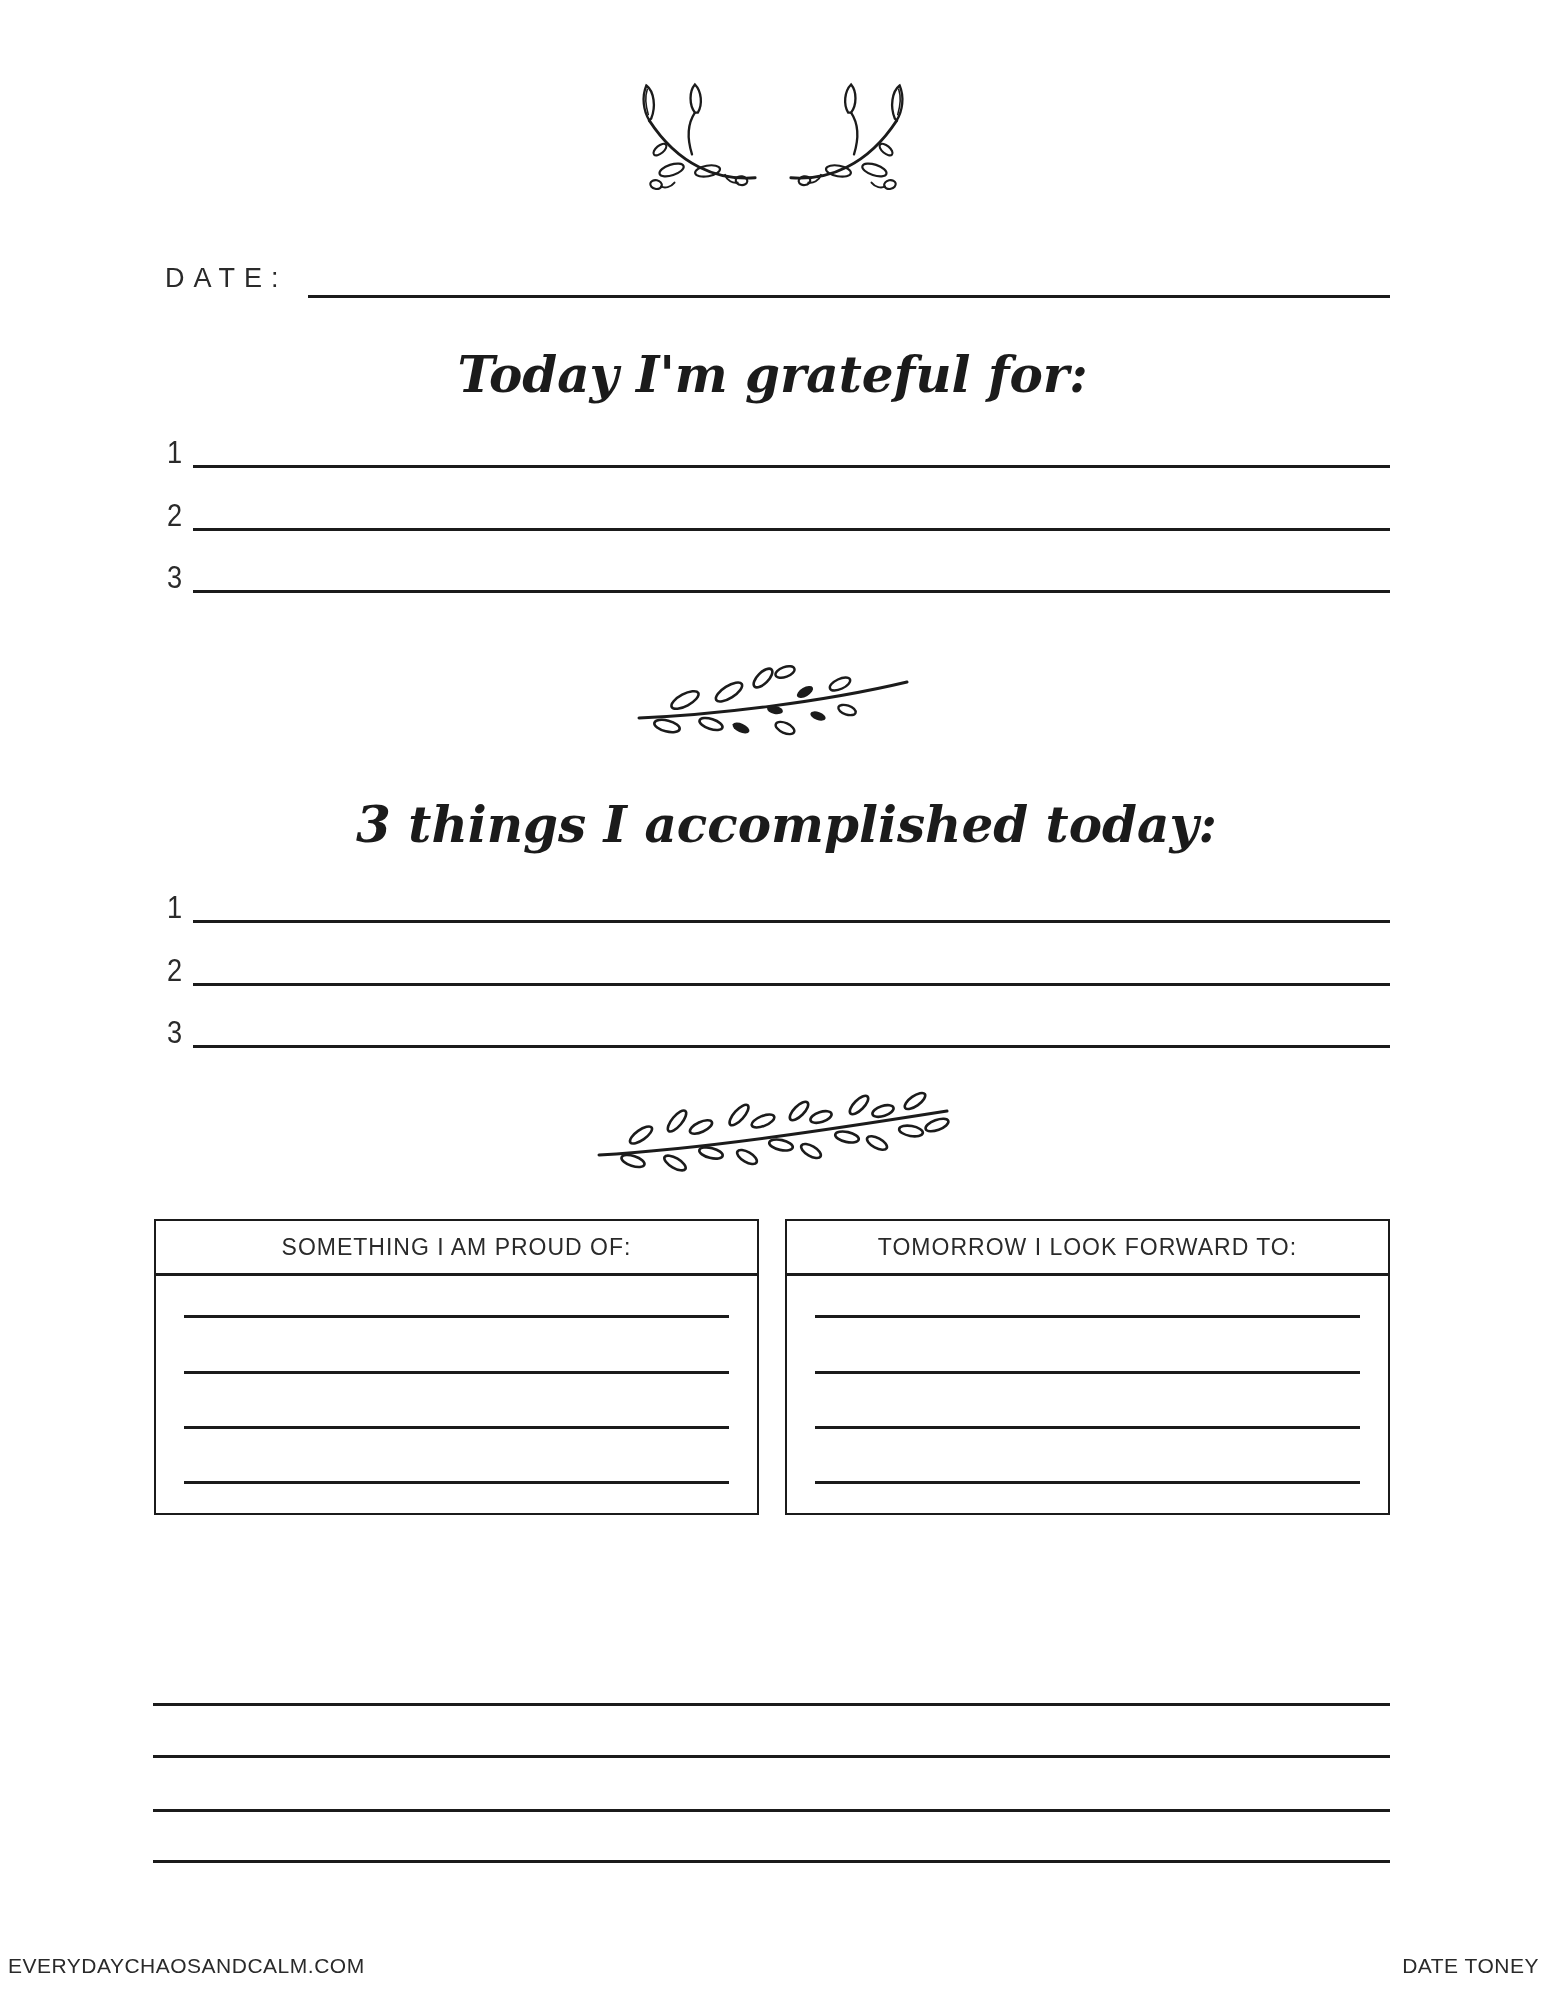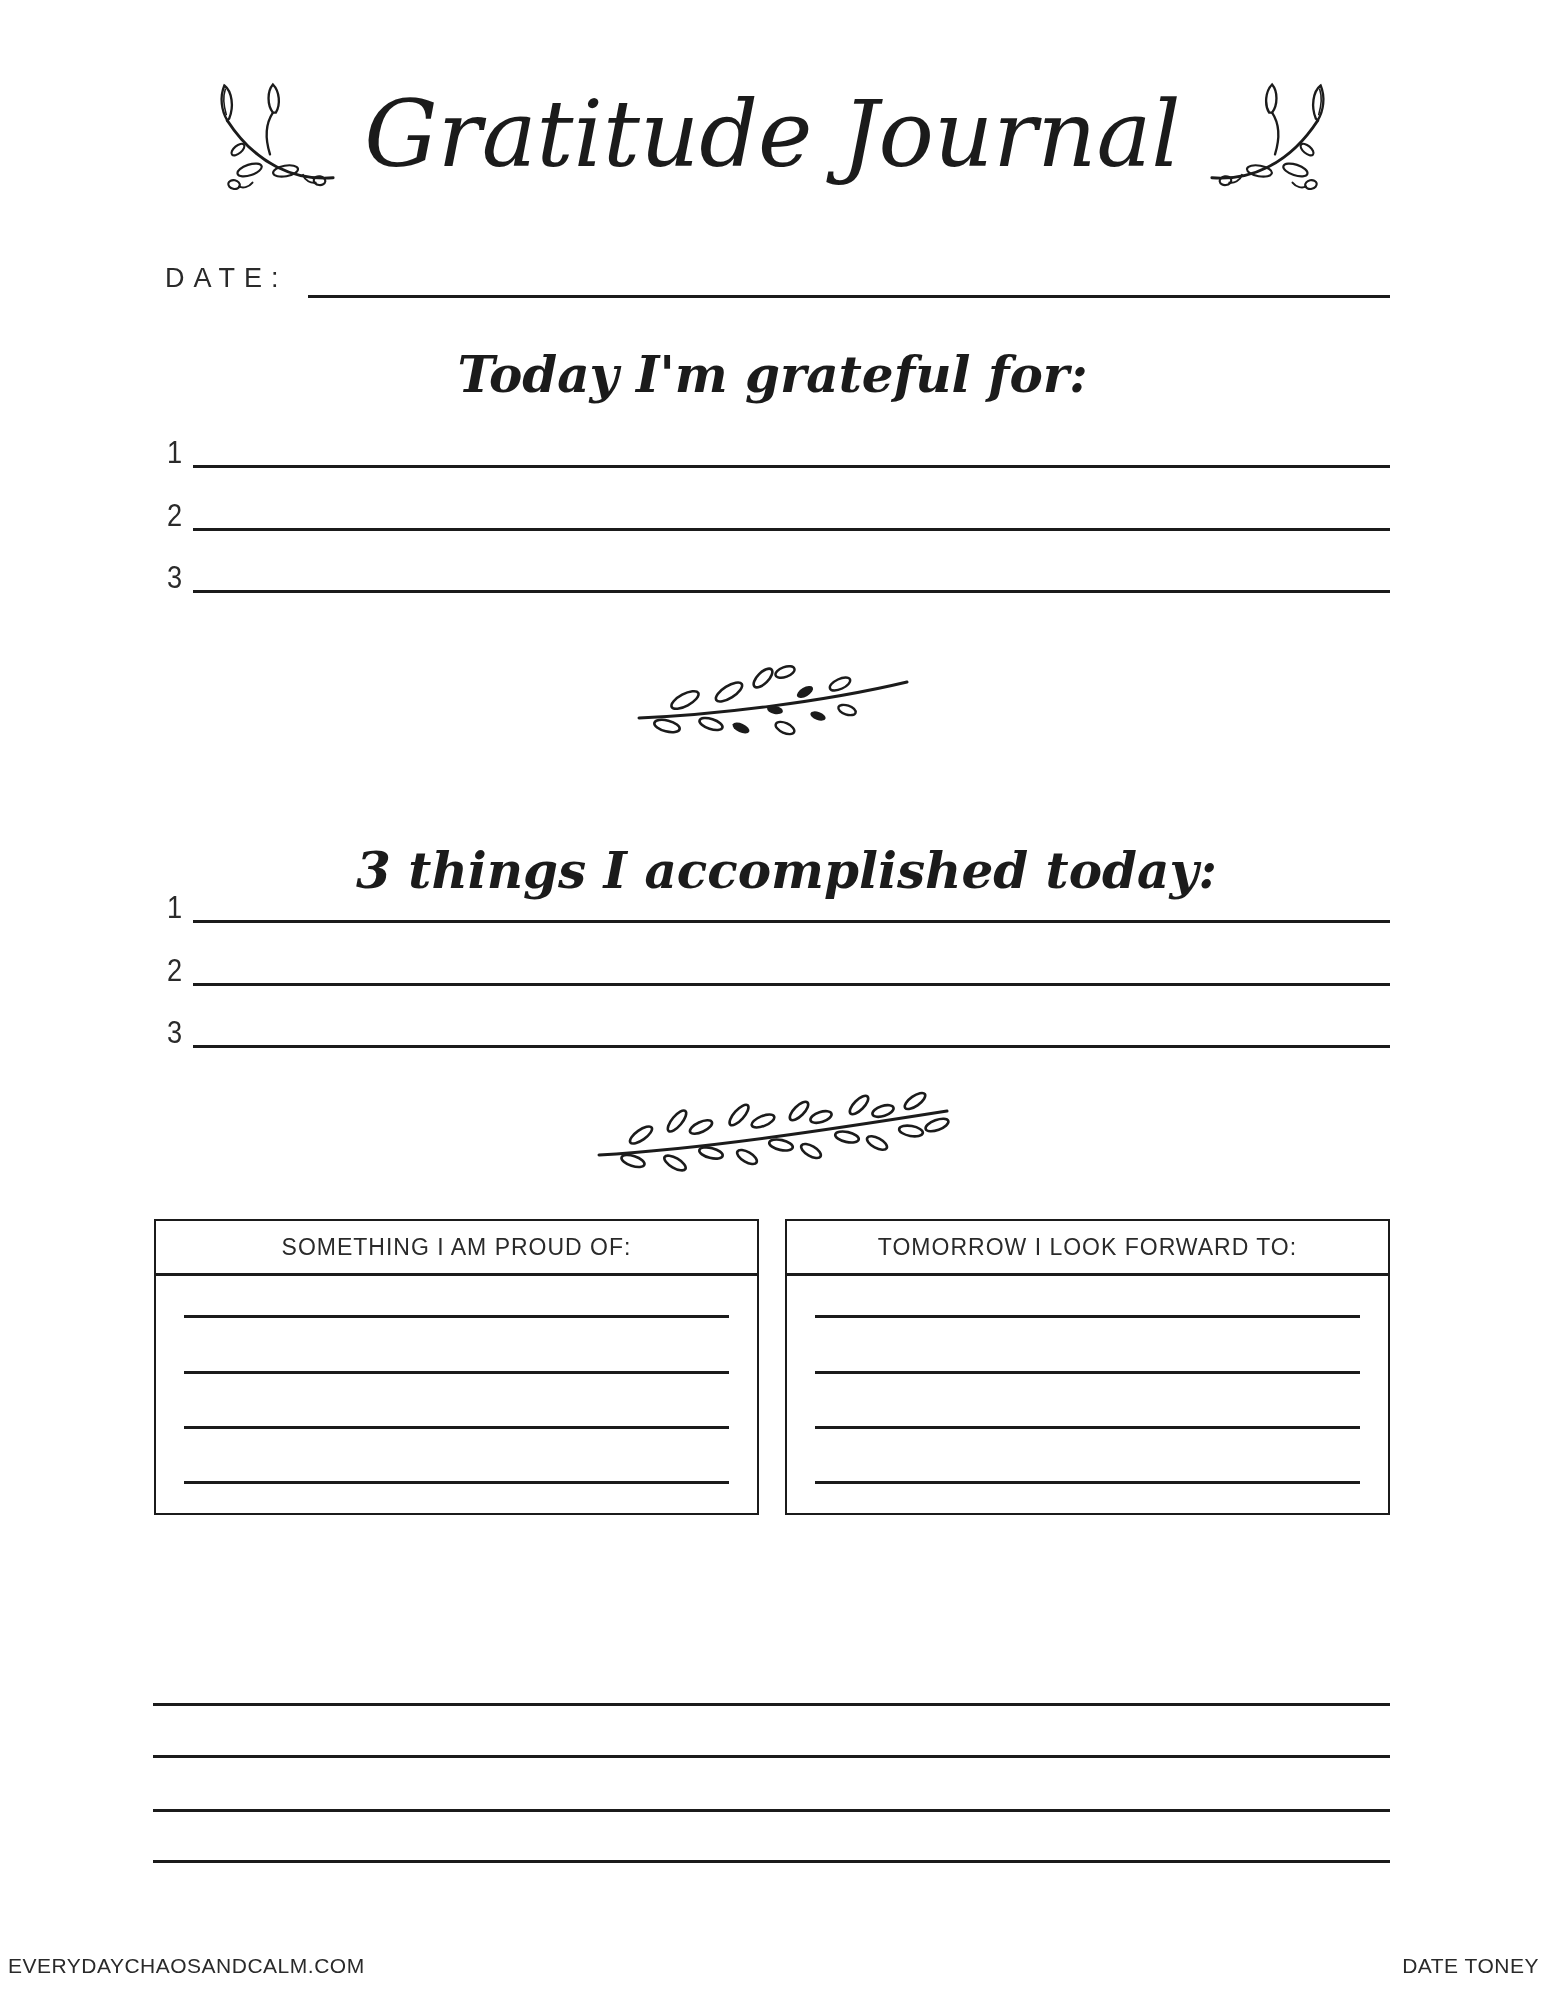--- a/index.html
+++ b/index.html
@@ -86,21 +86,20 @@
       <path class="st" stroke-width="2.4" d="M70,79 C65,63 65,48 73,36"></path>
       <path class="st" stroke-width="2.4" d="M73,36 C67,28 67,14 73,7 C80,14 81,28 76,36 Z"></path>
       <ellipse class="st" stroke-width="2.2" cx="49" cy="95" rx="13" ry="5.5" transform="rotate(-18 49 95)"></ellipse>
       <ellipse class="st" stroke-width="2.2" cx="86" cy="96" rx="13" ry="5.5" transform="rotate(-10 86 96)"></ellipse>
       <ellipse class="st" stroke-width="2.2" cx="37" cy="74" rx="8" ry="4" transform="rotate(-40 37 74)"></ellipse>
       <path class="st" stroke-width="2" d="M52,108 C48,113 42,114 38,112"></path>
       <ellipse class="st" stroke-width="2.2" cx="33" cy="110" rx="6" ry="4.5" transform="rotate(12 33 110)"></ellipse>
       <path class="st" stroke-width="2" d="M104,100 C106,106 112,109 117,108"></path>
       <ellipse class="st" stroke-width="2.2" cx="121" cy="106" rx="6" ry="4.5" transform="rotate(8 121 106)"></ellipse>
     </svg>
-    <div class="title">Gratitude Journal</div>
     <svg class="floral mirror" viewBox="0 0 140 118" aria-hidden="true">
       <path class="st" stroke-width="3" d="M135,103 C96,106 56,90 26,44"></path>
       <path class="st" stroke-width="2.4" d="M26,44 C20,34 18,20 23,8 C31,14 33,30 28,42 Z"></path>
       <path class="st" stroke-width="1.6" d="M25,38 C22,28 22,18 24,12"></path>
       <path class="st" stroke-width="2.4" d="M70,79 C65,63 65,48 73,36"></path>
       <path class="st" stroke-width="2.4" d="M73,36 C67,28 67,14 73,7 C80,14 81,28 76,36 Z"></path>
       <ellipse class="st" stroke-width="2.2" cx="49" cy="95" rx="13" ry="5.5" transform="rotate(-18 49 95)"></ellipse>
       <ellipse class="st" stroke-width="2.2" cx="86" cy="96" rx="13" ry="5.5" transform="rotate(-10 86 96)"></ellipse>
       <ellipse class="st" stroke-width="2.2" cx="37" cy="74" rx="8" ry="4" transform="rotate(-40 37 74)"></ellipse>
       <path class="st" stroke-width="2" d="M52,108 C48,113 42,114 38,112"></path>
@@ -139,21 +138,21 @@
     <ellipse class="st" stroke-width="2.4" cx="207" cy="26" rx="11" ry="5" transform="rotate(-25 207 26)"></ellipse>
     <ellipse class="st" stroke-width="2.6" cx="34" cy="68" rx="13" ry="5.5" transform="rotate(14 34 68)"></ellipse>
     <ellipse class="st" stroke-width="2.6" cx="78" cy="66" rx="12" ry="5" transform="rotate(18 78 66)"></ellipse>
     <ellipse class="fl" cx="108" cy="70" rx="9" ry="4.5" transform="rotate(24 108 70)"></ellipse>
     <ellipse class="fl" cx="142" cy="52" rx="8" ry="4" transform="rotate(10 142 52)"></ellipse>
     <ellipse class="st" stroke-width="2.4" cx="152" cy="70" rx="10" ry="5" transform="rotate(24 152 70)"></ellipse>
     <ellipse class="fl" cx="185" cy="58" rx="8" ry="4" transform="rotate(20 185 58)"></ellipse>
     <ellipse class="st" stroke-width="2.4" cx="214" cy="52" rx="9" ry="4.5" transform="rotate(18 214 52)"></ellipse>
   </svg>
 
-  <div class="script-heading" style="top:836px;padding-left:28px;">3 things I accomplished today:</div>
+  <div class="script-heading" style="top:790px;padding-left:28px;">3 things I accomplished today:</div>
   <div class="num-row" style="top:883px;">
     <span class="num">1</span>
     <div class="wline"></div>
   </div>
   <div class="num-row" style="top:946px;">
     <span class="num">2</span>
     <div class="wline"></div>
   </div>
   <div class="num-row" style="top:1008px;">
     <span class="num">3</span>

